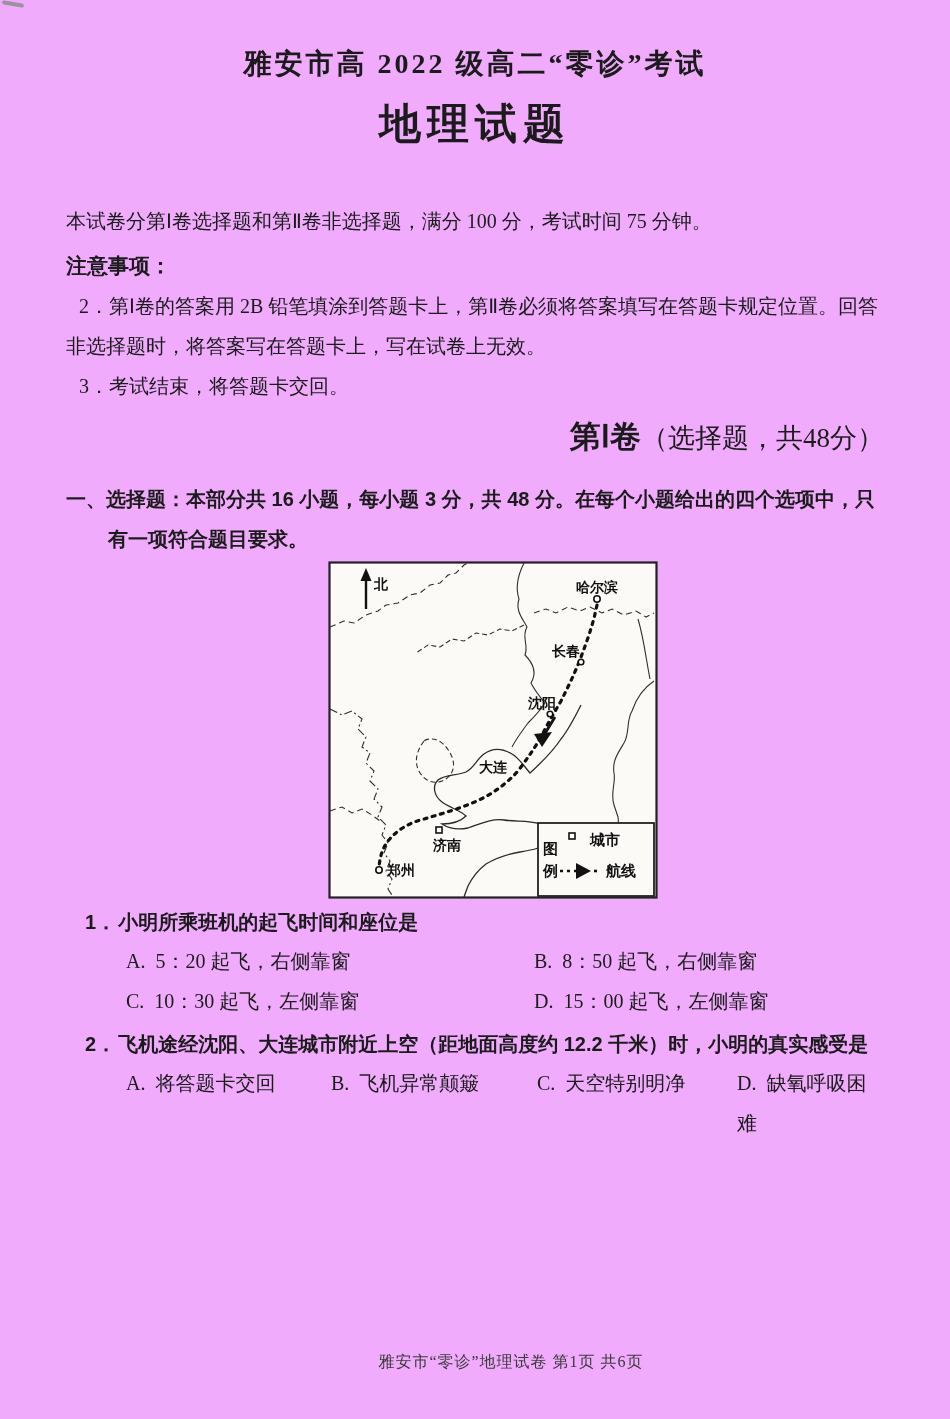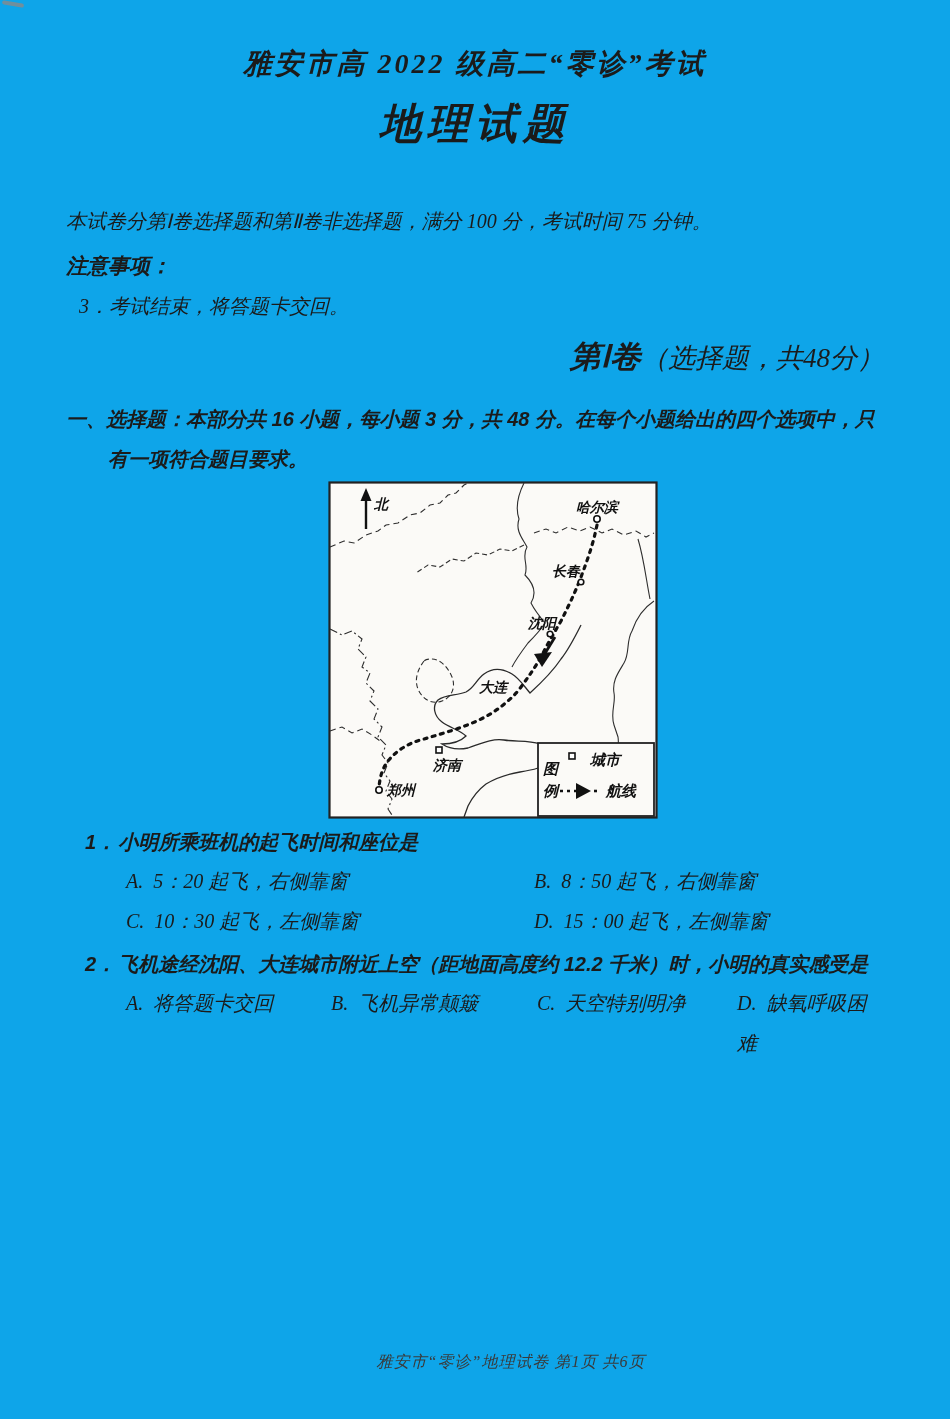--- a/index.html
+++ b/index.html
@@ -1,24 +1,23 @@
 <!DOCTYPE html>
 <html><head>
 <meta charset="utf-8">
 <style>
   html,body{margin:0;padding:0;background:#dddcd8;}
   .page{
     position:relative;
     width:950px;height:1419px;
     margin:0 auto;
-    background:#0ea5e9;
+    background:#f0abfc;
     color:#1b1b1b;
     font-family:"Liberation Serif", serif;
     overflow:hidden;
-    font-style:italic;
   }
   .scan-mark{
     position:absolute;top:2px;left:2px;width:22px;height:4px;
     background:#8a8a8a;transform:rotate(10deg);border-radius:2px;opacity:.8;
   }
   .content{padding:44px 66px 0 66px;}
   .title1{
     font-size:28px;font-weight:700;text-align:center;
     letter-spacing:3px;line-height:40px;
   }
@@ -66,20 +65,21 @@
 
 <div class="page">
   <div class="scan-mark"></div>
 
   <div class="content">
     <div class="title1">雅安市高 2022 级高二“零诊”考试</div>
     <div class="title2">地理试题</div>
 
     <p class="intro">本试卷分第Ⅰ卷选择题和第Ⅱ卷非选择题，满分 100 分，考试时间 75 分钟。</p>
     <p class="notice-head">注意事项：</p>
+    <p class="notice">2．第Ⅰ卷的答案用 2B 铅笔填涂到答题卡上，第Ⅱ卷必须将答案填写在答题卡规定位置。回答非选择题时，将答案写在答题卡上，写在试卷上无效。</p>
     <p class="notice">3．考试结束，将答题卡交回。</p>
 
     <div class="section-head">
       <span class="vol">第Ⅰ卷</span><span class="sub">（选择题，共48分）</span>
     </div>
 
     <p class="directions">一、选择题：本部分共 16 小题，每小题 3 分，共 48 分。在每个小题给出的四个选项中，只有一项符合题目要求。</p>
 
     <div class="map-wrap">
       <svg viewBox="0 0 330 338" width="330" height="338" xmlns="http://www.w3.org/2000/svg">

